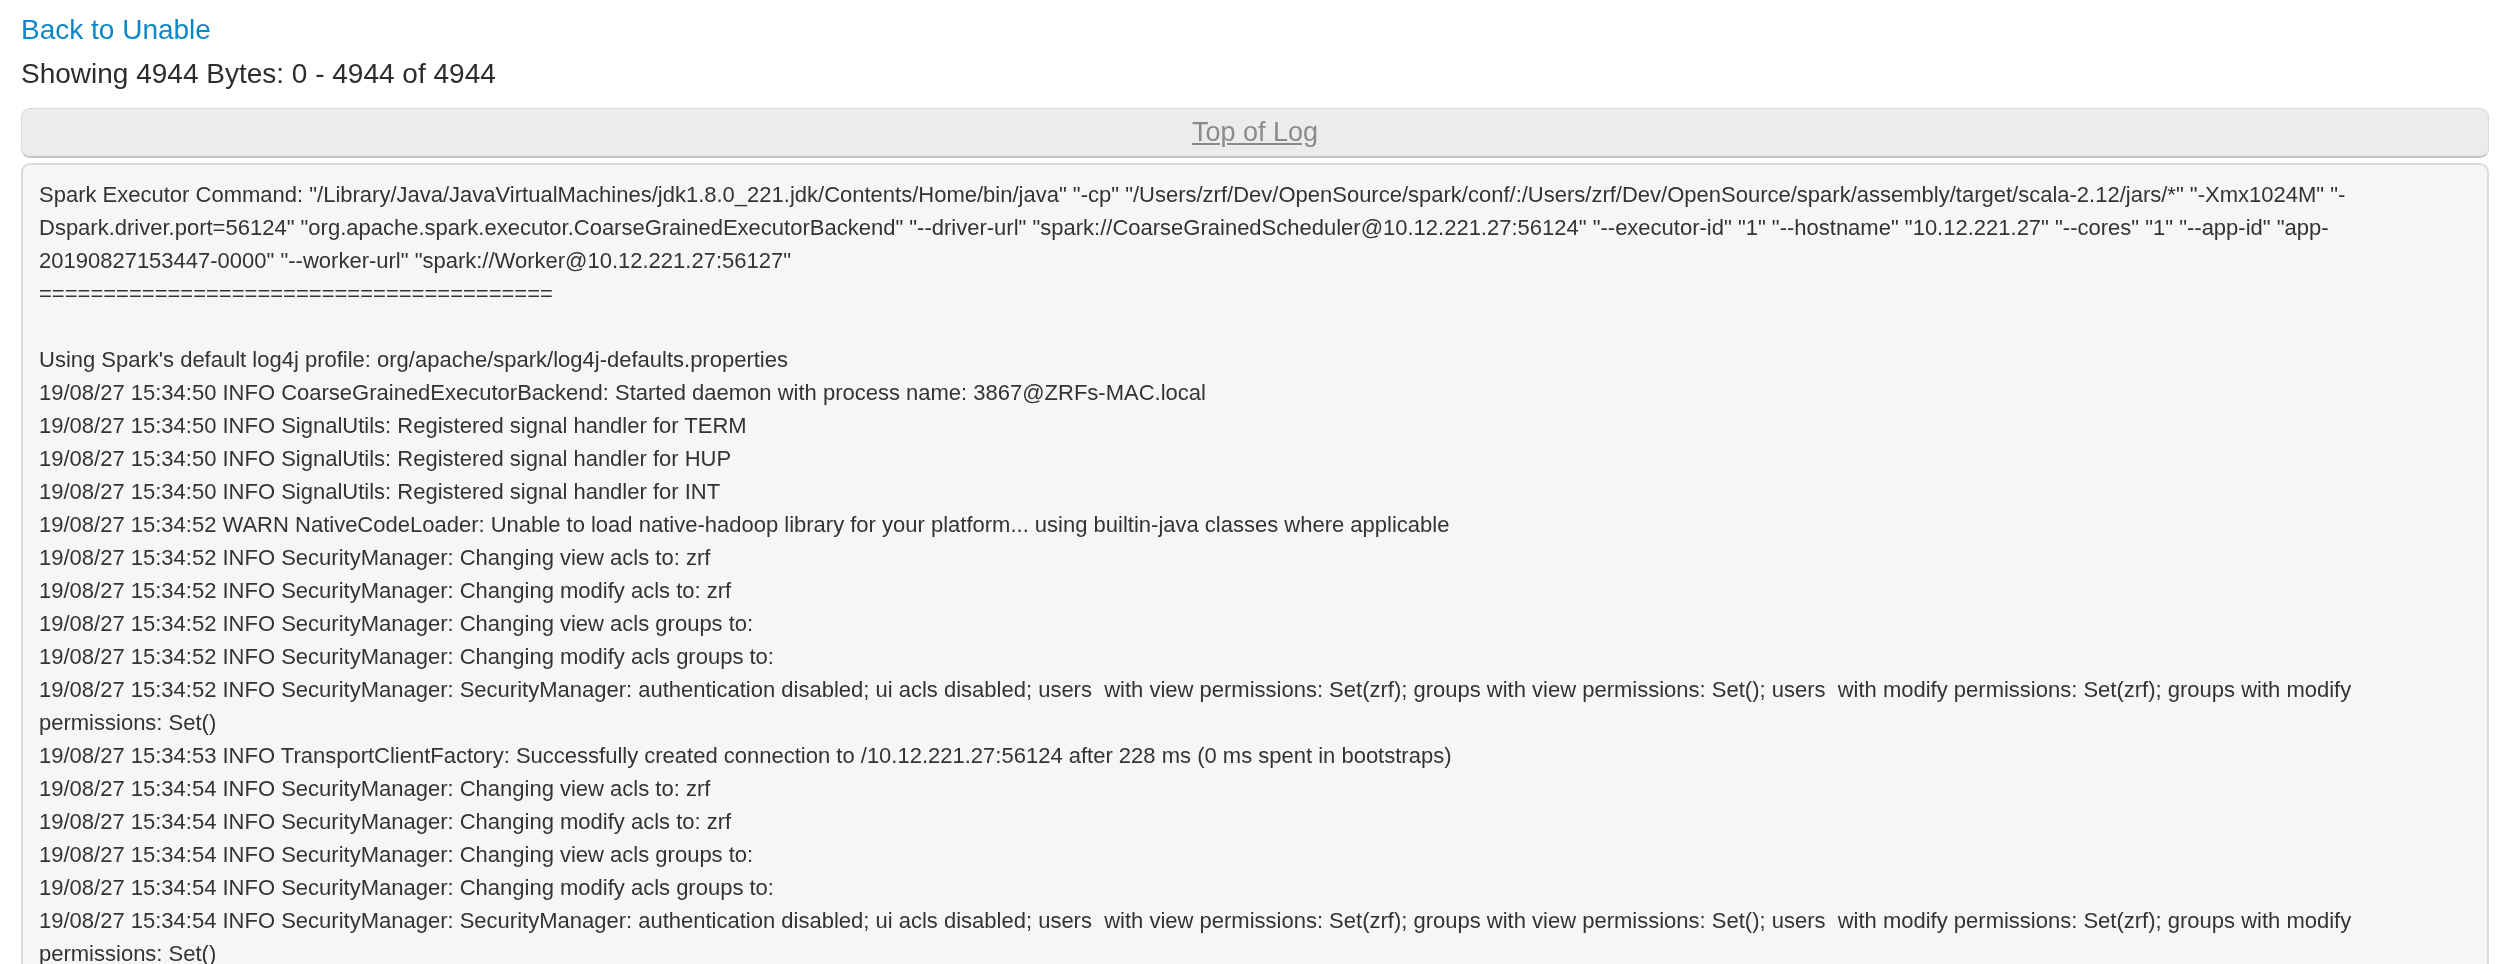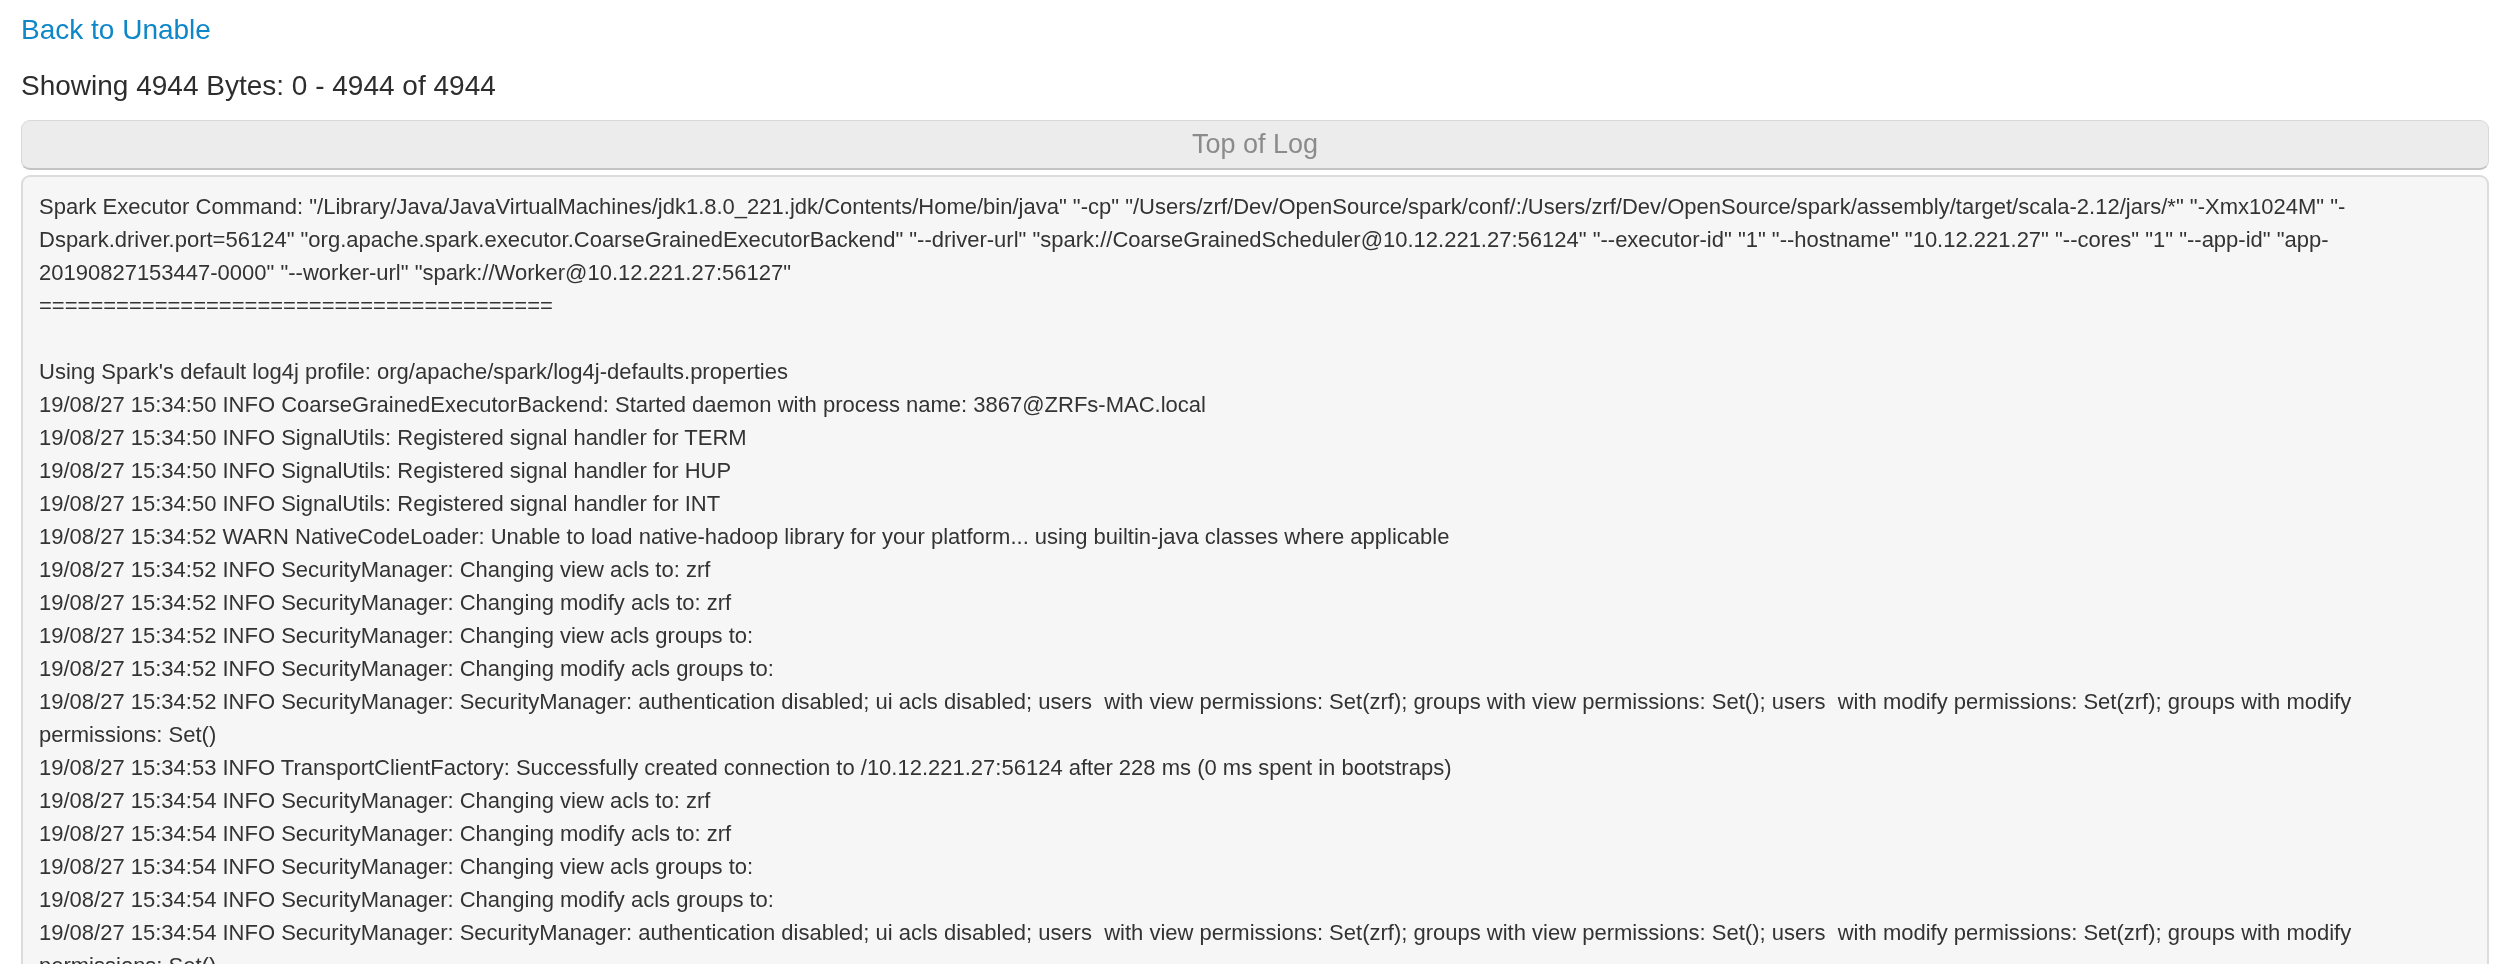--- a/index.html
+++ b/index.html
@@ -15,39 +15,40 @@
   }
   .back-link {
     display: inline-block;
     color: #0e87c8;
     font-size: 28px;
     line-height: 36px;
     text-decoration: none;
     cursor: pointer;
   }
   .byte-range {
-    margin-top: 20px;
+    margin-top: 8px;
     color: #2d2d2d;
     font-size: 28px;
     line-height: 36px;
   }
   .log-header-bar {
     margin-top: 16px;
     height: 50px;
     background: #ececec;
     border: 1px solid #d8d8d8;
     border-bottom: 2px solid #c3c3c3;
     border-radius: 9px;
     text-align: center;
     line-height: 47px;
     cursor: pointer;
   }
   .log-header-bar span {
     color: #8b8b8b;
     font-size: 27px;
+    text-decoration: underline;
   }
   .log-box {
     margin-top: 5px;
     background: #f6f6f6;
     border: 2px solid #dcdcdc;
     border-radius: 9px;
     padding: 13px 16px;
     min-height: 900px;
   }
   .log-pre {

